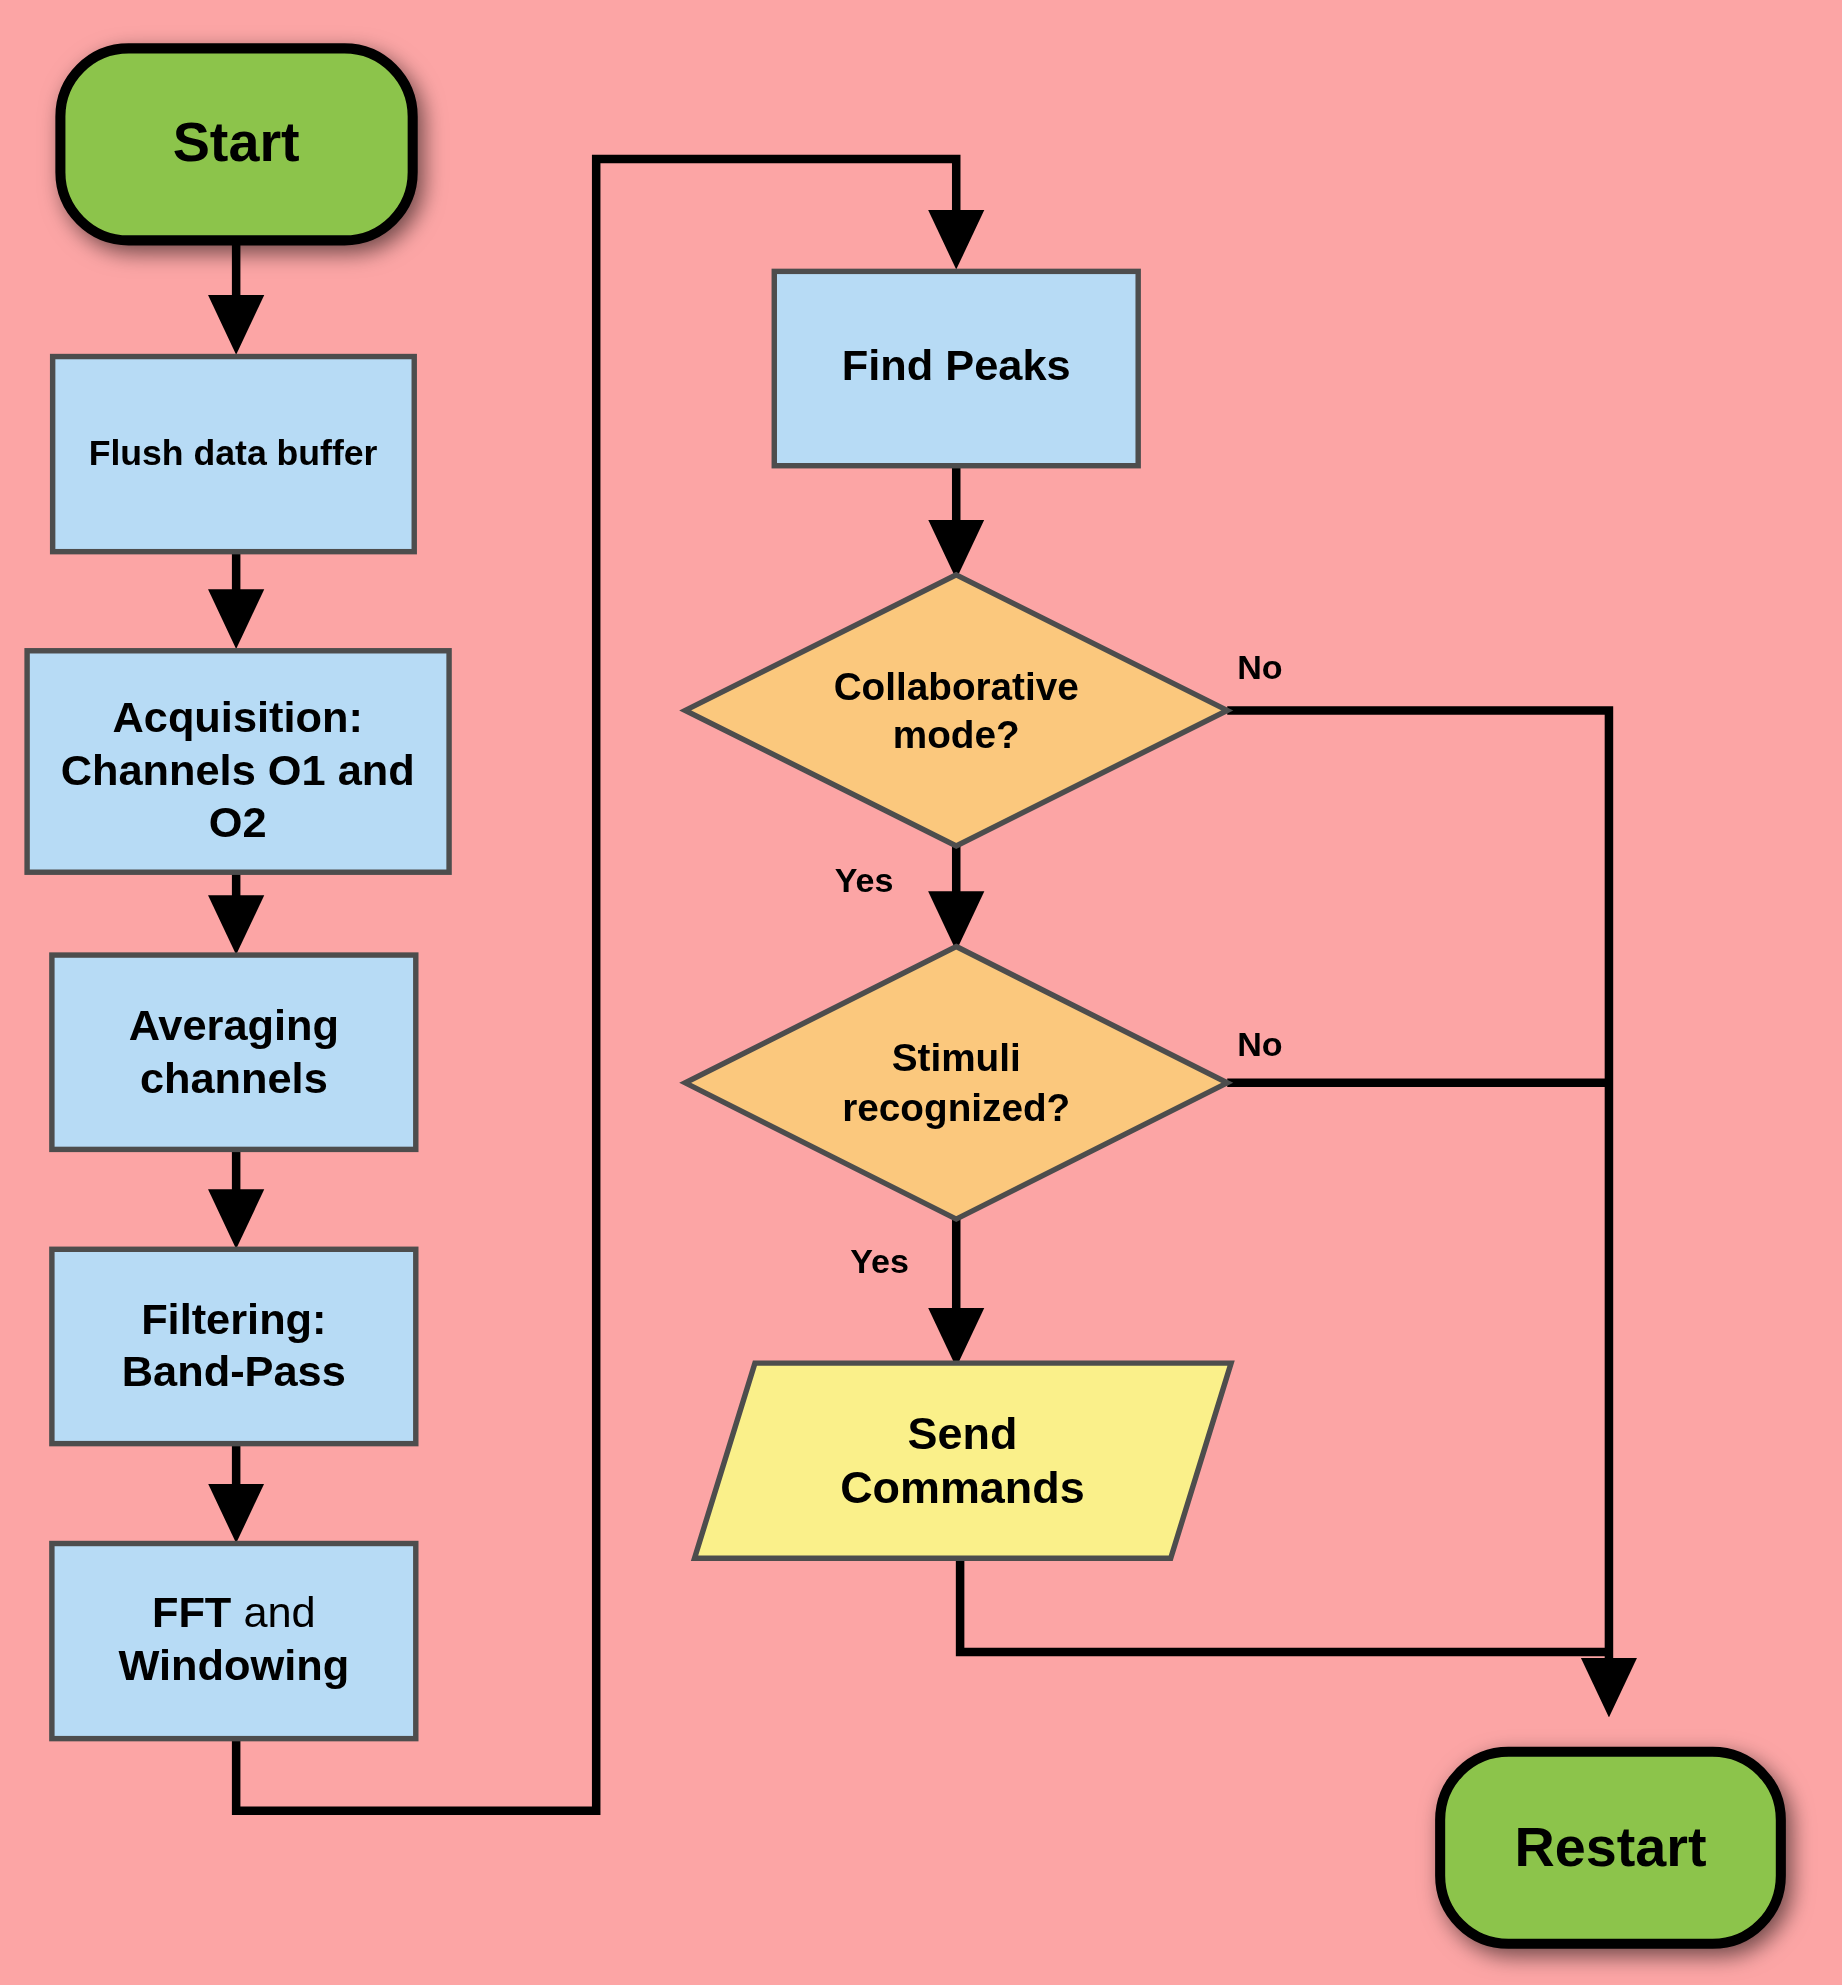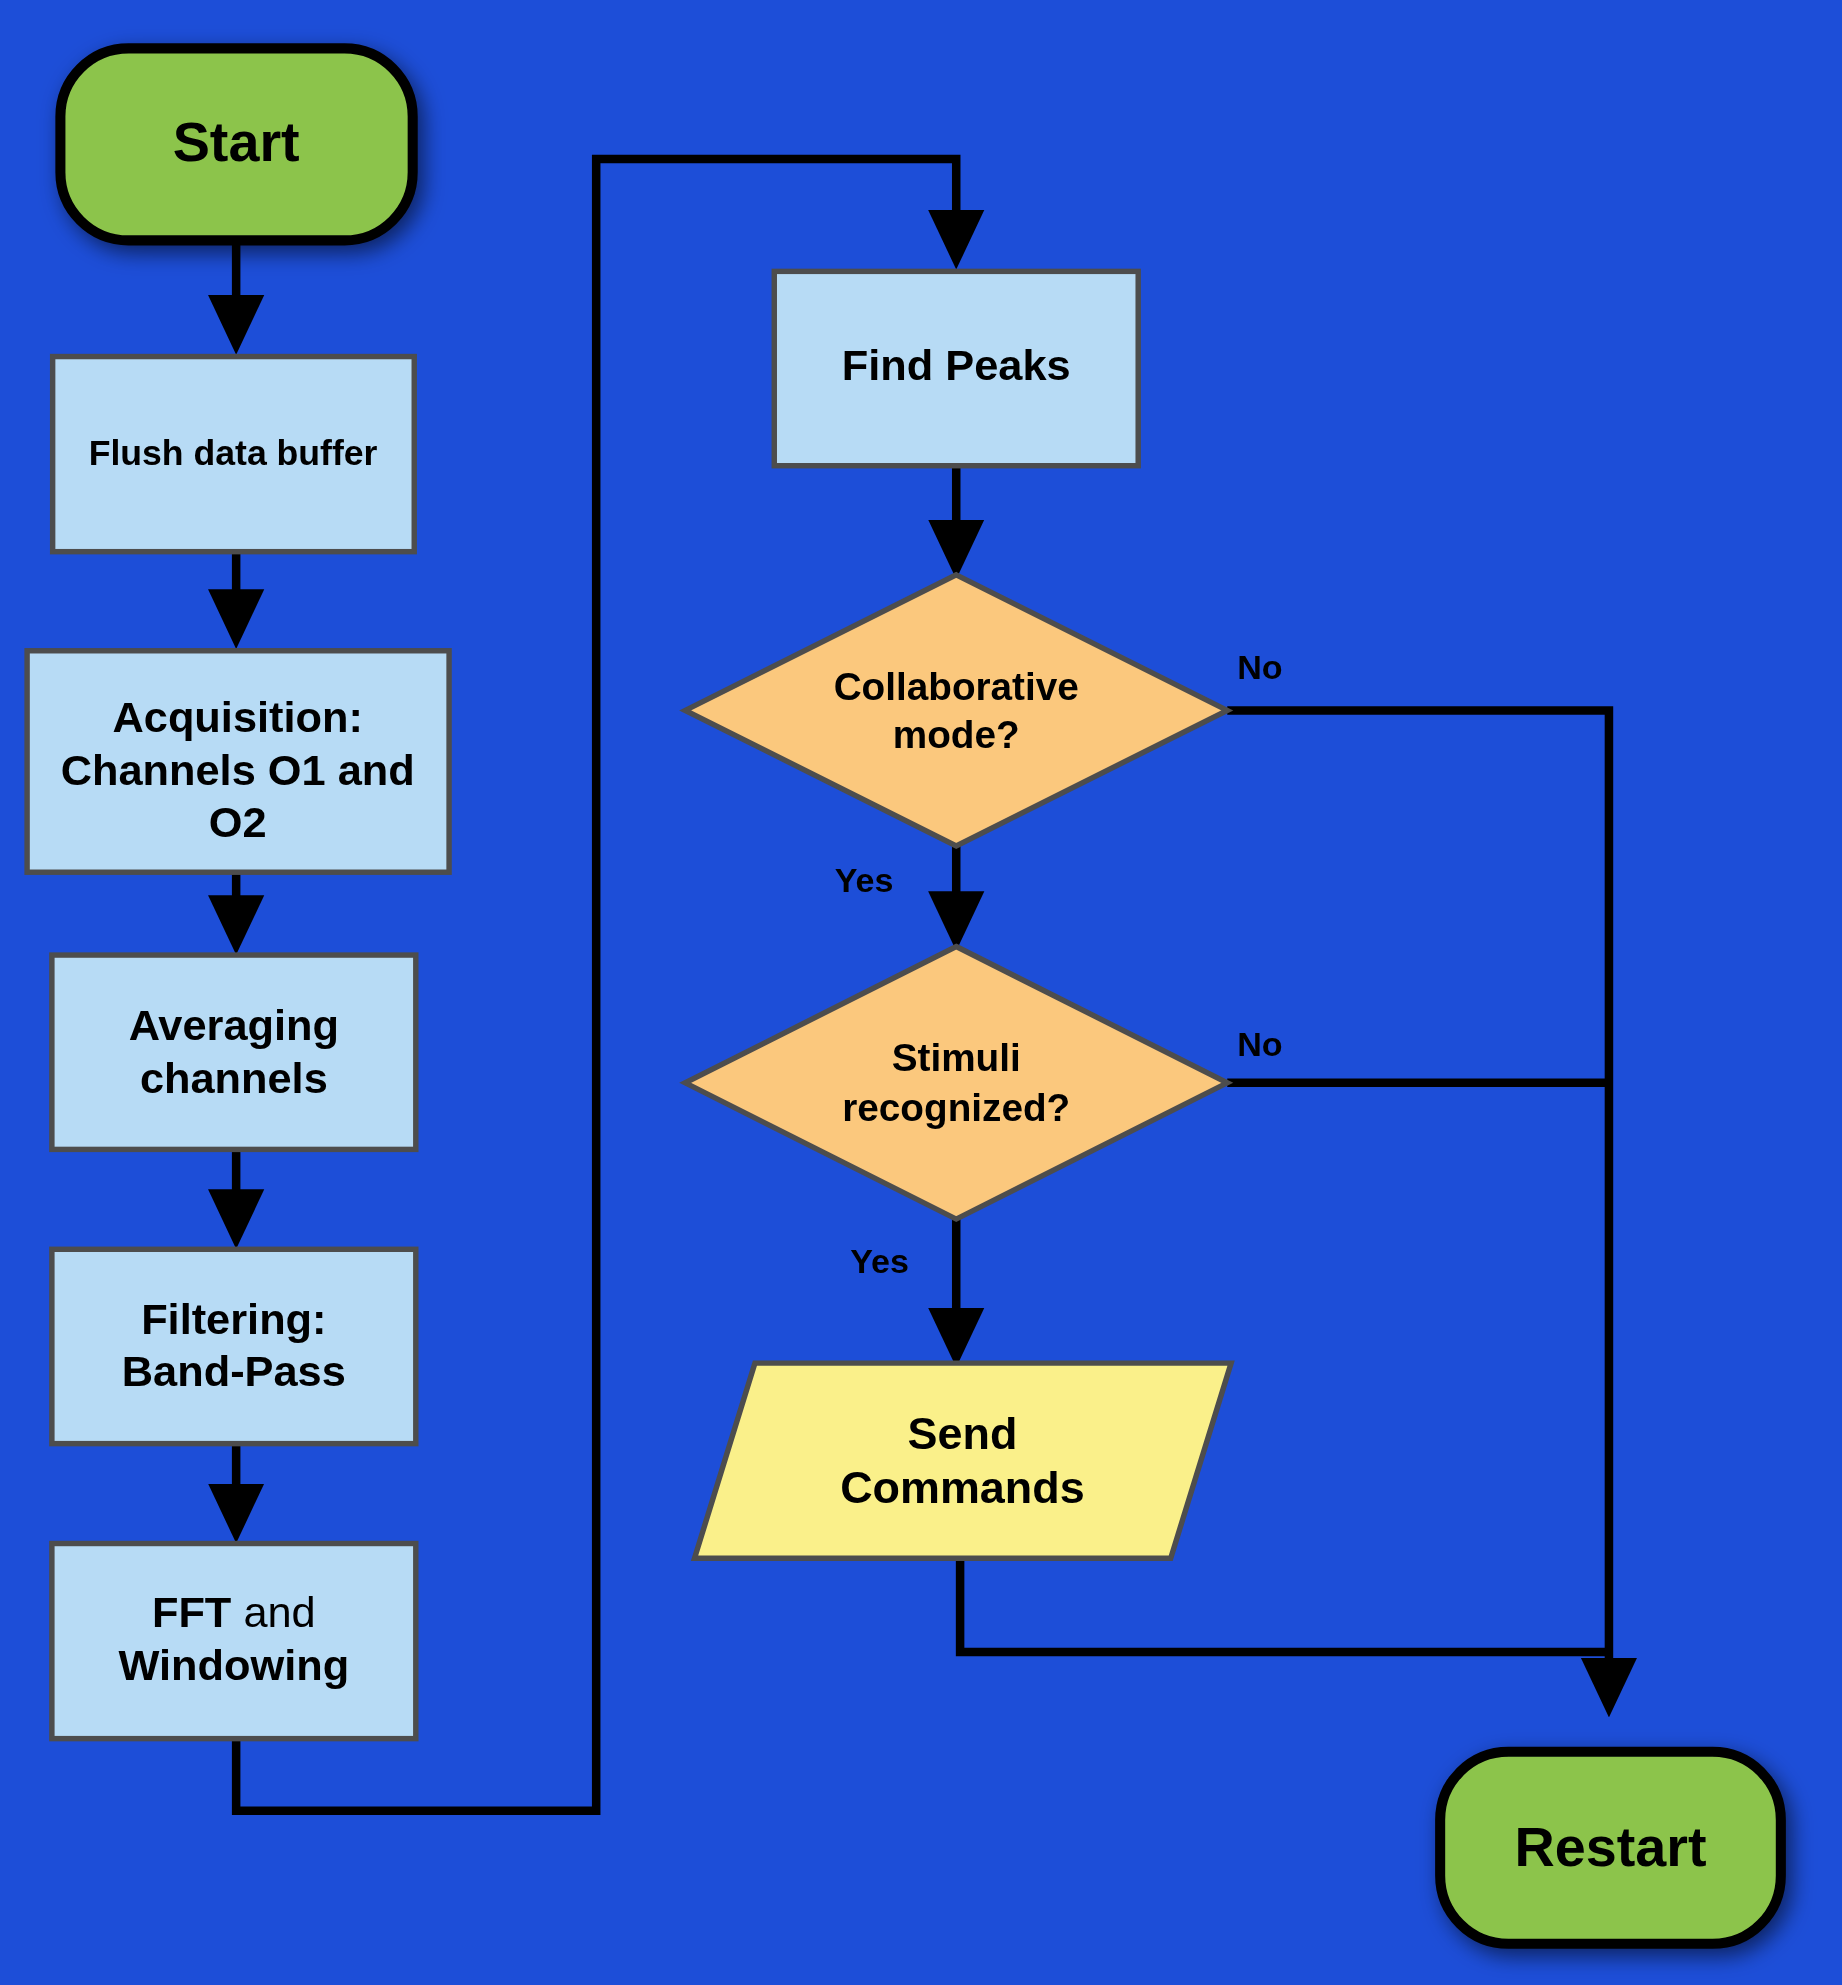--- a/index.html
+++ b/index.html
@@ -4,21 +4,21 @@
 <style>
   html, body {
     margin: 0;
     padding: 0;
     background: #ffffff;
   }
   #flowchart-root {
     position: relative;
     width: 1842px;
     height: 1986px;
-    background: #1d4ed8;
+    background: #fca5a5;
     font-family: "Liberation Sans", sans-serif;
     overflow: hidden;
   }
   svg.canvas {
     position: absolute;
     top: 0; left: 0;
     width: 1842px;
     height: 1986px;
   }
   

